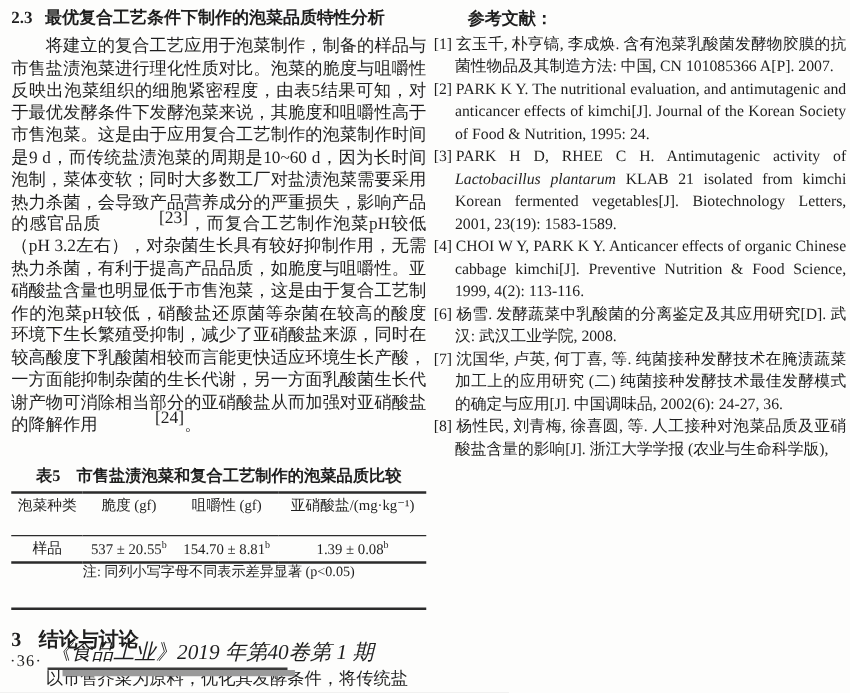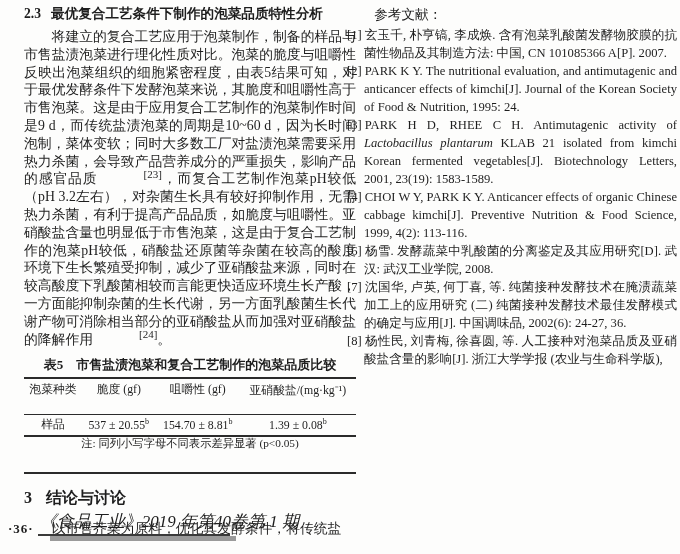--- a/index.html
+++ b/index.html
@@ -2,55 +2,55 @@
 <html><head>
 <meta charset="utf-8">
 <style>
   html,body{margin:0;padding:0;background:#e8e8e8;}
   .page{
     position:relative;width:680px;height:554px;background:#fdfdfc;
     color:#1e1e1e;overflow:hidden;
     font-family:"Liberation Serif","DejaVu Serif",serif;
   }
   .col{position:absolute;top:5px;}
-  .col-left{left:24px;width:332px;font-family:Liberation Serif, serif;}
+  .col-left{left:9px;width:332px;}
   .col-right{left:347px;width:330px;}
 
   .sec-heading{font-size:13.6px;font-weight:bold;margin:0 0 5px 0;white-space:nowrap;}
   .sec-heading .no{margin-right:10px;}
   .body-par{
     font-size:13.8px;line-height:17.8px;text-align:justify;margin:0;
     text-indent:2em;
   }
-  .body-par sup{font-size:11px;line-height:0;padding-left:46px;}
+  .body-par sup{font-size:14px;line-height:0;padding-left:46px;}
   .cont-par{text-indent:0;}
 
-  .table-block{margin-top:8px;}
+  .table-block{margin-top:24px;}
   .table-title{font-size:13px;font-weight:bold;text-align:center;margin:0 0 3px 0;}
   table.tbl{
     width:100%;border-collapse:collapse;font-size:11.8px;
     border-top:2px solid #2b2b2b;border-bottom:2px solid #2b2b2b;
   }
   table.tbl th{font-weight:normal;border-bottom:1px solid #2b2b2b;padding:2px 1px 15px;}
   table.tbl td{padding:2px 1px;text-align:center;}
   table.tbl sup{font-size:8px;line-height:0;}
   .tbl-note{font-size:11.3px;text-align:center;padding:1px 0 21px;}
 
   .h3{font-size:16px;font-weight:bold;margin:14px 0 11px 0;}
   .h3 .no{margin-right:14px;}
 
-  .refs-heading{font-size:13.6px;font-weight:normal;margin:1px 0 2px 0;text-indent:2em;}
+  .refs-heading{font-size:13.6px;font-weight:bold;margin:1px 0 2px 0;text-indent:2em;}
   .ref{
     font-size:12.6px;line-height:18px;text-align:justify;
     padding-left:17px;text-indent:-17px;margin:0;
   }
   .ref .ref-label{margin-right:3px;}
 
   .footer{position:absolute;left:8px;bottom:13px;display:flex;align-items:flex-end;}
-  .page-no{font-size:13px;letter-spacing:1px;margin-right:4px;padding-bottom:4px;font-weight:bold;}
+  .page-no{font-size:13px;letter-spacing:1px;margin-right:4px;padding-bottom:4px;}
   .journal-wrap{width:192px;}
   .journal-line{
     font-size:17px;font-style:italic;text-align:center;white-space:nowrap;
     border-bottom:2px solid #3a3a3a;padding:0 2px 1px;
   }
   .journal-shadow{height:5px;background:#9a9a9a;margin:0 0 0 12px;width:186px;}
 </style>
 </head>
 <body>
 

